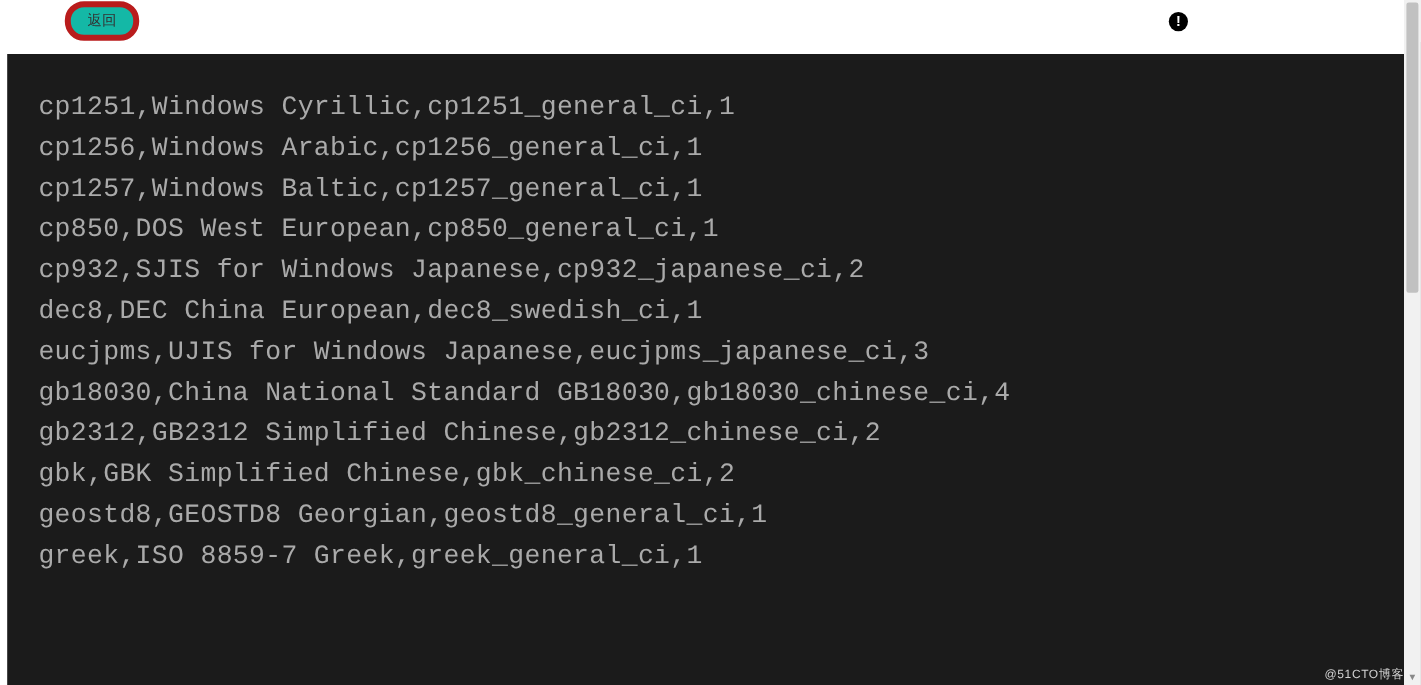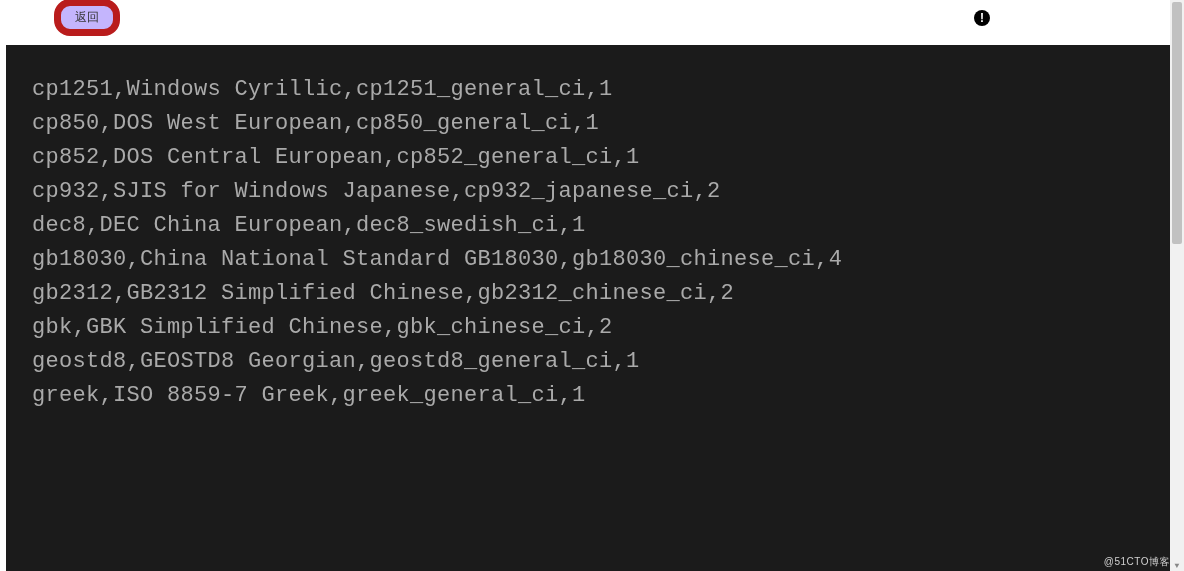--- a/index.html
+++ b/index.html
@@ -13,22 +13,22 @@
     }
     .header {
       height: 35px;
       display: flex;
       align-items: center;
       justify-content: space-between;
       padding: 0 12px;
       background: #ffffff;
     }
     .back-btn {
-      background: #c4b5fd;
-      border: 7px solid #b91c1c;
+      background: #14b8a6;
+      border: 5px solid #b91c1c;
       border-radius: 16px;
       padding: 3px 14px;
       font-size: 12px;
       font-family: -apple-system, "PingFang SC", "Microsoft YaHei", sans-serif;
       color: #333;
       cursor: pointer;
       margin-left: 42px;
     }
     .excl-icon {
       width: 16px;
@@ -100,24 +100,26 @@
 </head>
 <body>
 
 <div class="header">
   <button class="back-btn">返回</button>
   <div class="excl-icon">!</div>
 </div>
 
 <div class="terminal">
   <div class="line">cp1251,Windows Cyrillic,cp1251_general_ci,1</div>
+  <div class="line">cp1256,Windows Arabic,cp1256_general_ci,1</div>
+  <div class="line">cp1257,Windows Baltic,cp1257_general_ci,1</div>
   <div class="line">cp850,DOS West European,cp850_general_ci,1</div>
-  <div class="line">cp852,DOS Central European,cp852_general_ci,1</div>
   <div class="line">cp932,SJIS for Windows Japanese,cp932_japanese_ci,2</div>
   <div class="line">dec8,DEC China European,dec8_swedish_ci,1</div>
+  <div class="line">eucjpms,UJIS for Windows Japanese,eucjpms_japanese_ci,3</div>
   <div class="line">gb18030,China National Standard GB18030,gb18030_chinese_ci,4</div>
   <div class="line">gb2312,GB2312 Simplified Chinese,gb2312_chinese_ci,2</div>
   <div class="line">gbk,GBK Simplified Chinese,gbk_chinese_ci,2</div>
   <div class="line">geostd8,GEOSTD8 Georgian,geostd8_general_ci,1</div>
   <div class="line">greek,ISO 8859-7 Greek,greek_general_ci,1</div>
 </div>
 
 <div class="scrollbar-v">
   <div class="scroll-thumb"></div>
 </div>

